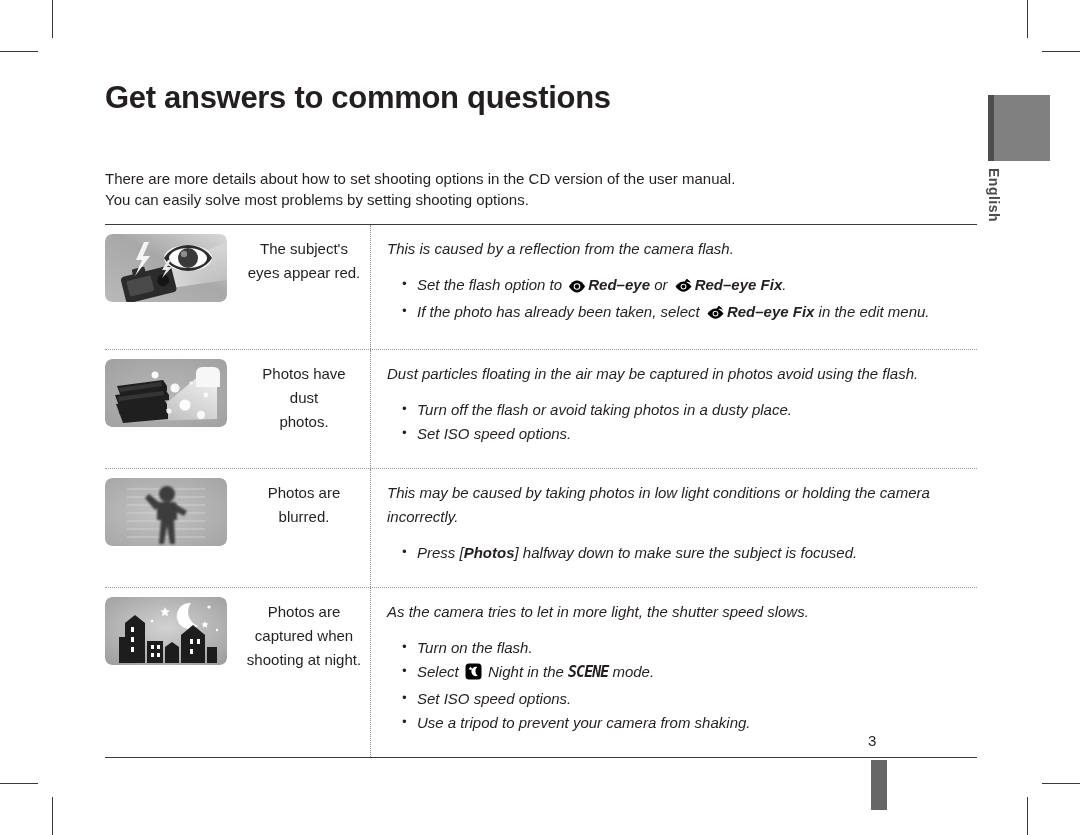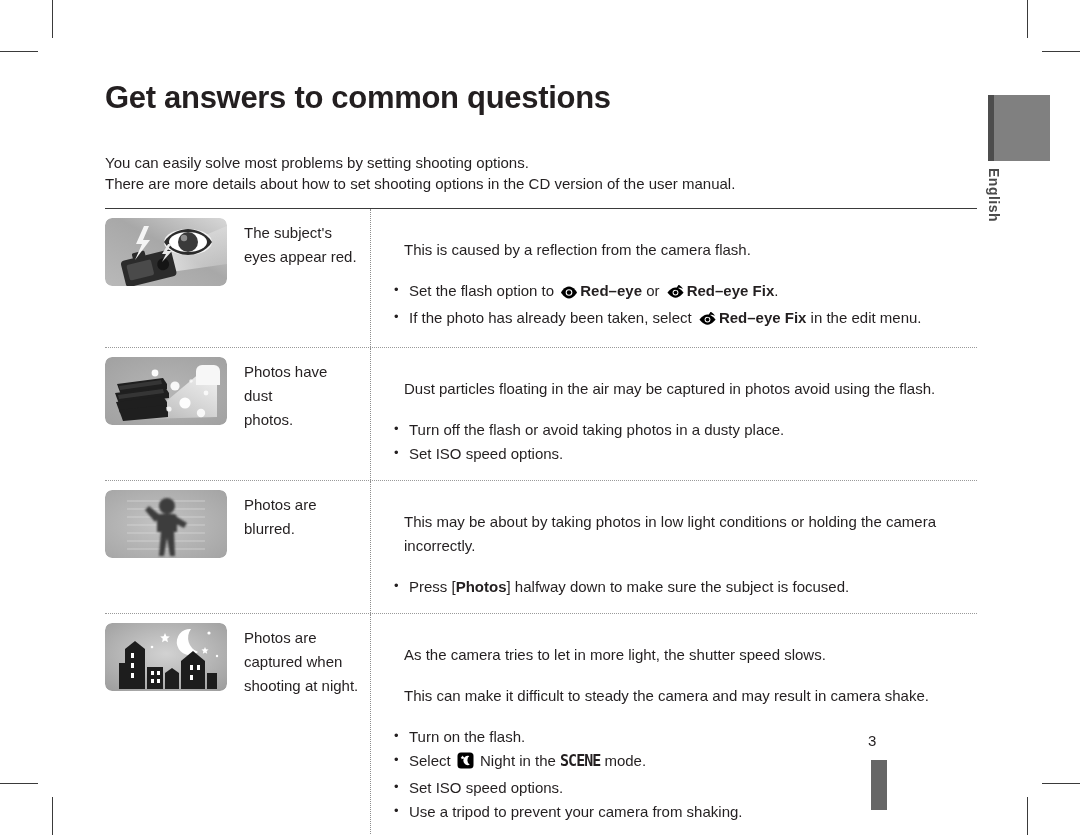--- a/index.html
+++ b/index.html
@@ -39,21 +39,21 @@
     left: 105px;
     top: 80px;
     width: 872px;
   }
 
   .page-title {
     font-size: 31px;
     font-weight: bold;
     letter-spacing: -0.3px;
     color: #231f20;
-    margin: 0 0 36px 0;
+    margin: 0 0 52px 0;
     white-space: nowrap;
   }
 
   .intro {
     font-size: 15px;
     line-height: 21px;
     color: #231f20;
     margin: 0 0 14px 0;
   }
   .intro div { white-space: nowrap; }
@@ -81,32 +81,33 @@
     justify-content: flex-start;
   }
   .cell-sym {
     width: 132px;
     flex: 0 0 132px;
     padding: 12px 6px 10px 6px;
     font-size: 15px;
     line-height: 24px;
     color: #231f20;
     box-sizing: border-box;
+    text-align: center;
   }
   .cell-sol {
     flex: 1 1 auto;
     padding: 12px 0 10px 16px;
     font-size: 15px;
     line-height: 24px;
     color: #231f20;
     border-left: 1px dotted #8d8d8d;
     box-sizing: border-box;
   }
-  .cell-sol p { margin: 17px; }
-  .bullets { margin: 4px; padding: 0; list-style: none; }
+  .cell-sol p { margin: 0; font-style: italic; }
+  .bullets { margin: 12px; padding: 0; list-style: none; font-style: italic; }
   .bullets li {
     position: relative;
     padding-left: 18px;
     margin: 0;
   }
   .bullets li::before {
     content: "\2022";
     position: absolute;
     left: 3px;
     top: -1px;
@@ -193,22 +194,22 @@
 <div class="crop crop-v crop-br-v"></div>
 <div class="crop crop-h crop-br-h"></div>
 
 <div class="lang-tab"></div>
 <div class="lang-label">English</div>
 
 <div class="page">
   <h1 class="page-title">Get answers to common questions</h1>
 
   <div class="intro">
+    <div>There are more details about how to set shooting options in the CD version of the user manual.</div>
     <div>You can easily solve most problems by setting shooting options.</div>
-    <div>There are more details about how to set shooting options in the CD version of the user manual.</div>
   </div>
 
   <div class="qa-table" id="qa-table">
       <div class="qa-row">
         <div class="cell-pic">
           <span class="thumb"><svg width="122" height="68" viewBox="0 0 122 68">
               <defs>
                 <linearGradient id="g1" x1="0" y1="1" x2="1" y2="0">
                   <stop offset="0" stop-color="#b9b9b9"></stop>
                   <stop offset="0.55" stop-color="#a8a8a8"></stop>
@@ -343,21 +344,21 @@
                 <path d="M72 27 L82 33 L79 38 L69 33 Z"></path>
                 <path d="M56 41 L54 66 L59 66 L62 48 L65 66 L70 66 L69 41 Z"></path>
               </g>
             </svg></span>
         </div>
         <div class="cell-sym">
           <div>Photos are</div>
           <div>blurred.</div>
         </div>
         <div class="cell-sol">
-          <p>This may be about by taking photos in low light conditions or holding the camera incorrectly.</p>
+          <p>This may be caused by taking photos in low light conditions or holding the camera incorrectly.</p>
           <ul class="bullets">
             <li>Press [<span class="b">Photos</span>] halfway down to make sure the subject is focused.</li>
           </ul>
         </div>
       </div>
       <div class="qa-row">
         <div class="cell-pic">
           <span class="thumb"><svg width="122" height="68" viewBox="0 0 122 68">
               <defs>
                 <radialGradient id="g4" cx="0.5" cy="0.45" r="0.75">
@@ -395,21 +396,20 @@
               </g>
             </svg></span>
         </div>
         <div class="cell-sym">
           <div>Photos are</div>
           <div>captured when</div>
           <div>shooting at night.</div>
         </div>
         <div class="cell-sol">
           <p>As the camera tries to let in more light, the shutter speed slows.</p>
-          <p>This can make it difficult to steady the camera and may result in camera shake.</p>
           <ul class="bullets">
             <li>Turn on the flash.</li>
             <li>Select <span class="inline-ic"><svg width="17" height="17" viewBox="0 0 17 17">
                   <rect x="0.5" y="0.5" width="16" height="16" rx="3.5" fill="#000"></rect>
                   <path d="M12.3 4.1a4.6 4.6 0 1 0 0.5 8.6 5.4 5.4 0 0 1-0.5-8.6z" fill="#fff"></path>
                   <path d="M5.6 3.4l0.6 1.3 1.4 0.2-1 1 0.25 1.4-1.25-0.67-1.25 0.67L4.6 5.9l-1-1 1.4-0.2z" fill="#fff"></path>
                 </svg></span> Night in the <span class="scene-word">SCENE</span> mode.</li>
             <li>Set ISO speed options.</li>
             <li>Use a tripod to prevent your camera from shaking.</li>
           </ul>

